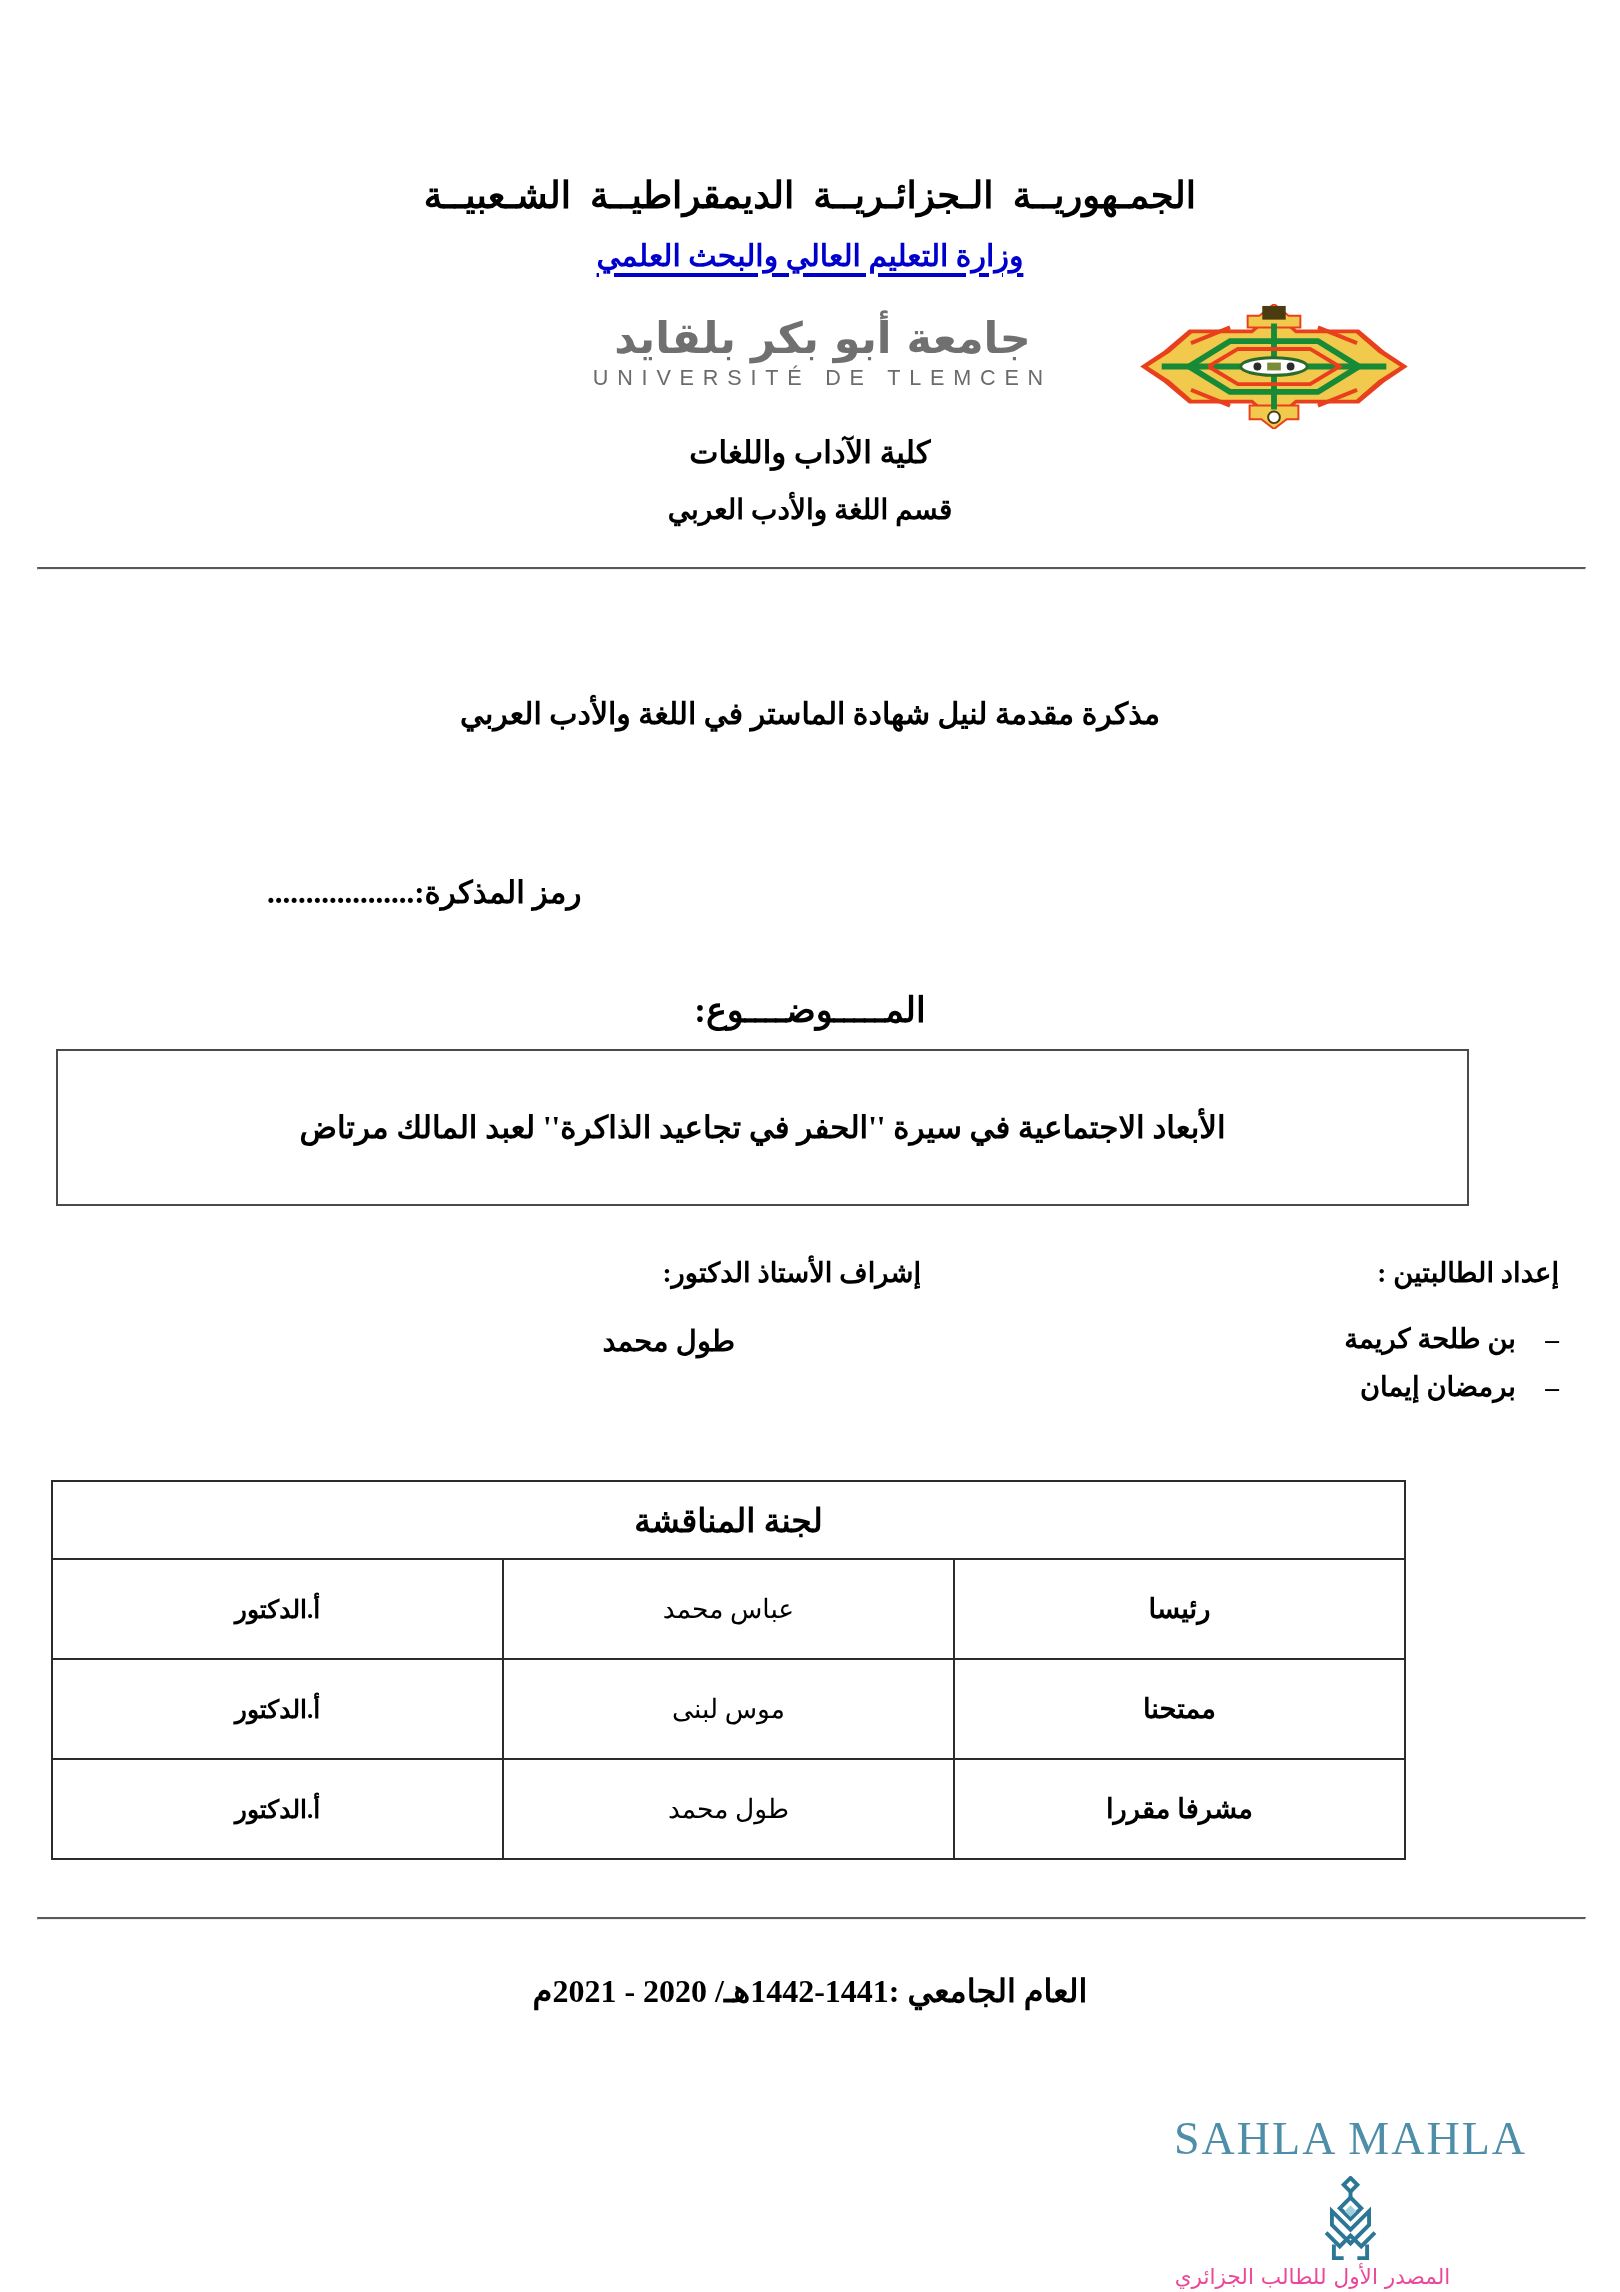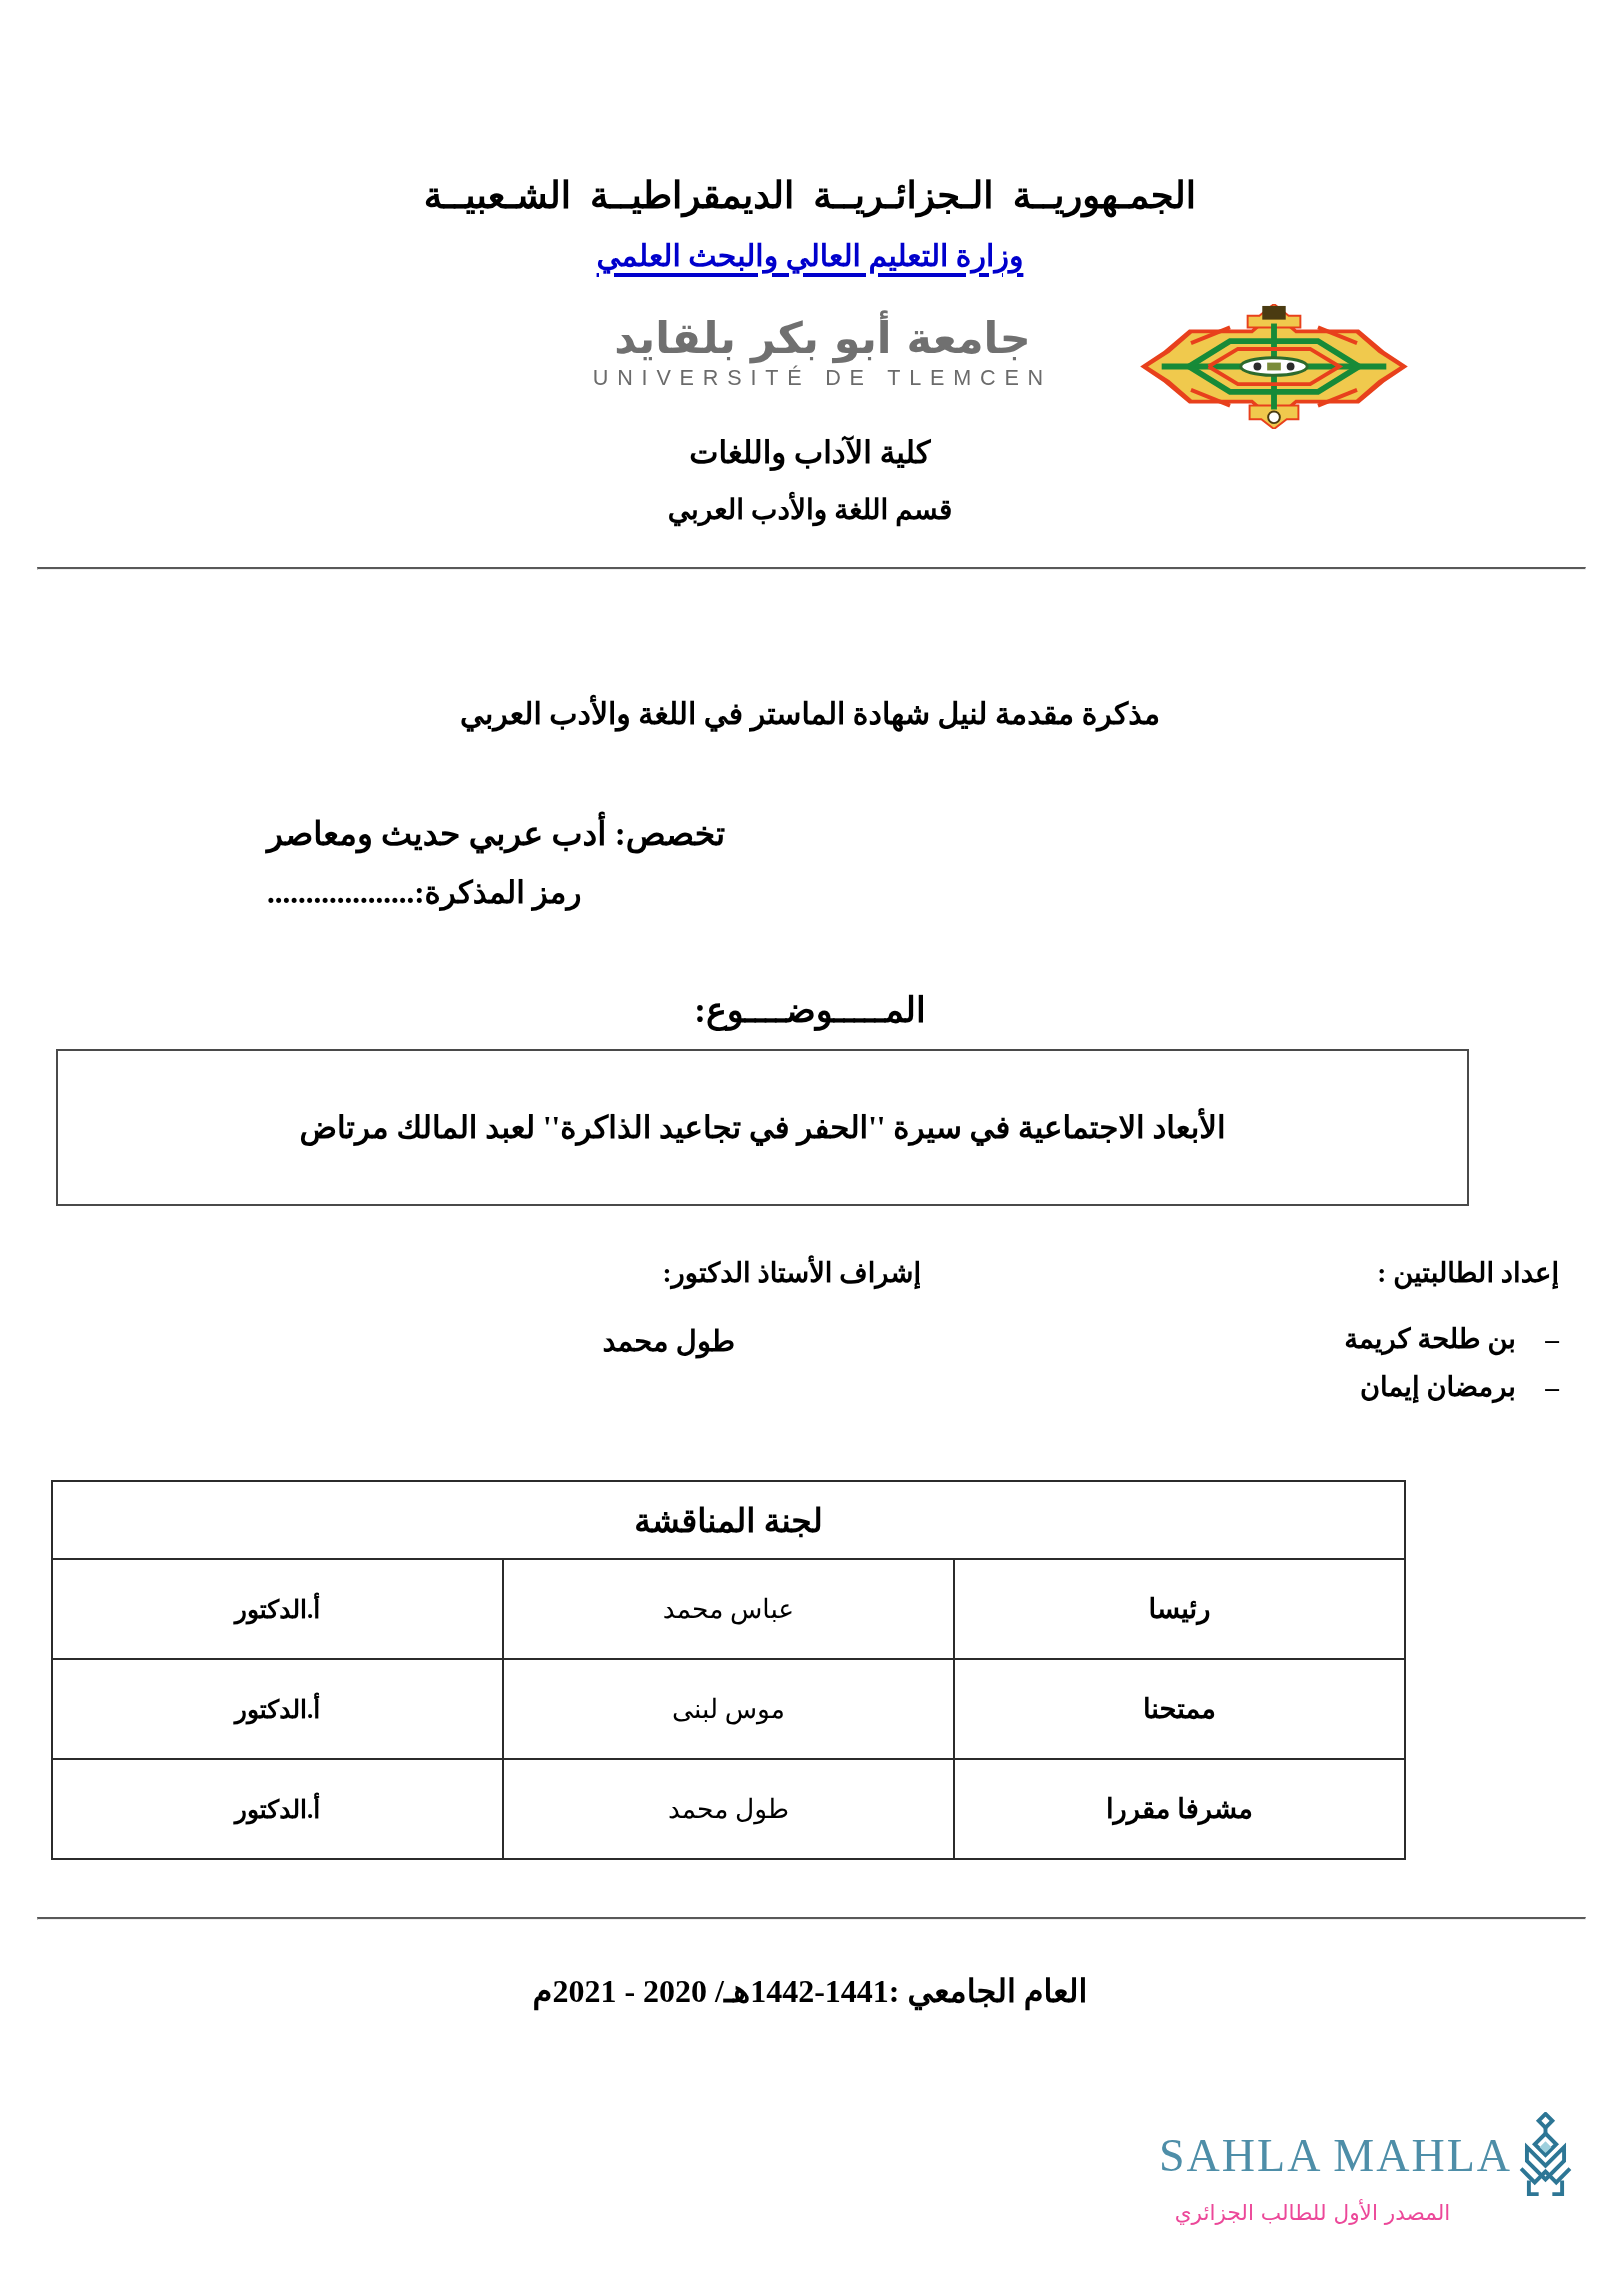--- a/index.html
+++ b/index.html
@@ -269,21 +269,22 @@
     left: 1125px;
     width: 451px;
     height: 147px;
     color: #4a8ba5;
     direction: ltr;
   }
   .wm-row {
     display: flex;
     align-items: center;
     justify-content: flex-end;
-    gap: 3px;
+    gap: 11px;
+    flex-direction: column;
   }
   .wm-title {
     font-family: "Liberation Serif", serif;
     font-size: 46px;
     letter-spacing: 2px;
     color: #4e8ea8;
     white-space: nowrap;
   }
   .wm-sub {
     direction: rtl;
@@ -349,21 +350,20 @@
       <rect x="138" y="60" width="14" height="8" fill="#7a8c3a"></rect>
     </svg>
   </div>
 
   <div class="faculty">كلية الآداب واللغات</div>
   <div class="department">قسم اللغة والأدب العربي</div>
 
   <hr class="rule rule-top">
 
   <div class="degree">مذكرة مقدمة لنيل شهادة الماستر في اللغة والأدب العربي</div>
-  <div class="specialty">تخصص: أدب عربي حديث ومعاصر</div>
   <div class="code">رمز المذكرة:...................</div>
 
   <div class="subject-label">المـــــوضــــوع:</div>
   <div class="subject-box">
     <div class="subject-text">الأبعاد الاجتماعية في سيرة ''الحفر في تجاعيد الذاكرة'' لعبد المالك مرتاض</div>
   </div>
 
   <div class="authors">
     <div class="heading">إعداد الطالبتين :</div>
     <ul>

